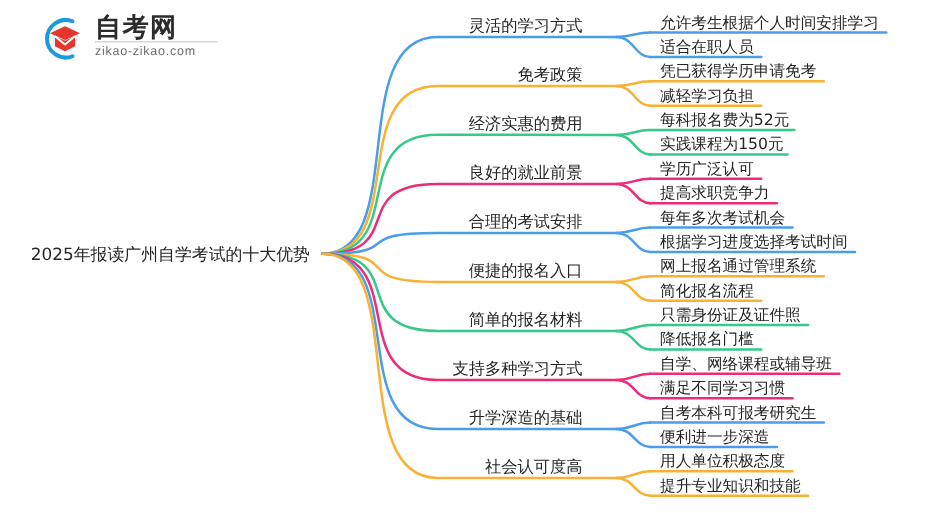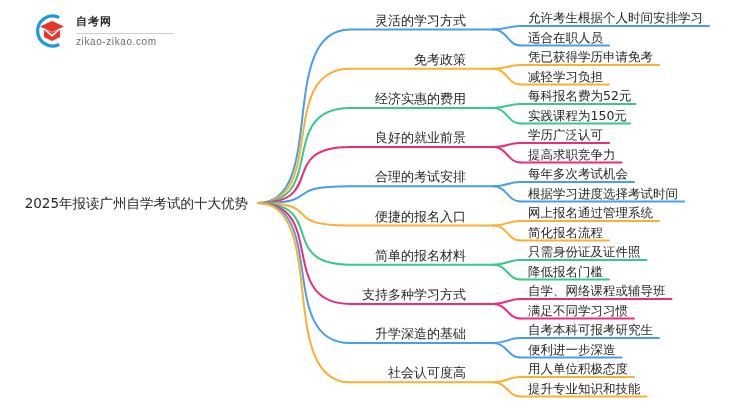--- a/index.html
+++ b/index.html
@@ -38,21 +38,21 @@
     height: 40px;
   }
   .logo-text {
     position: absolute;
     left: 48px;
     top: 1px;
     width: 100px;
   }
   .logo-cn {
     font-family: "DejaVu Sans", "Liberation Sans", sans-serif;
-    font-size: 11px;
+    font-size: 21px;
     font-weight: bold;
     color: #2b2b2b;
     letter-spacing: 1px;
     line-height: 20px;
     white-space: nowrap;
   }
   .logo-rule {
     width: 98px;
     height: 1px;
     background: #cfcfcf;

